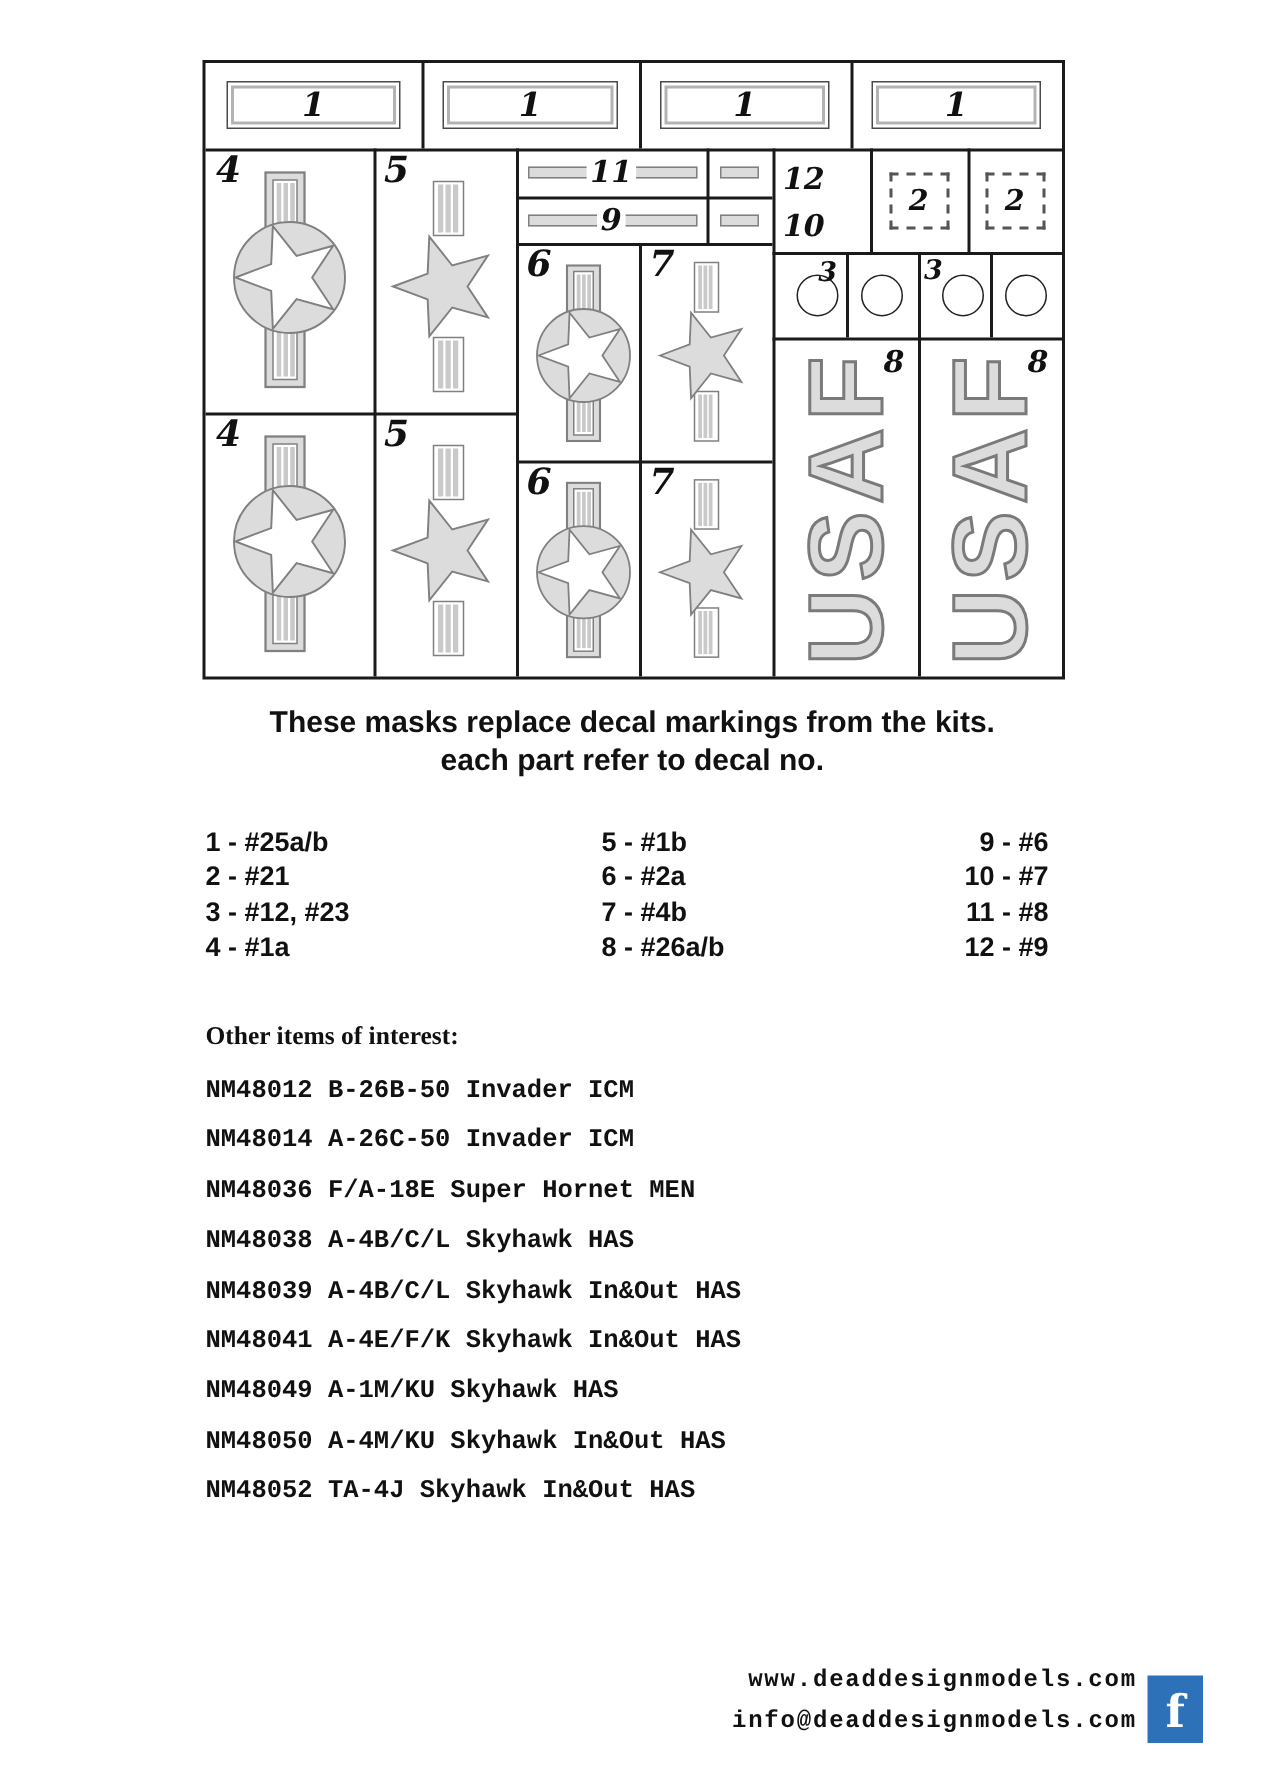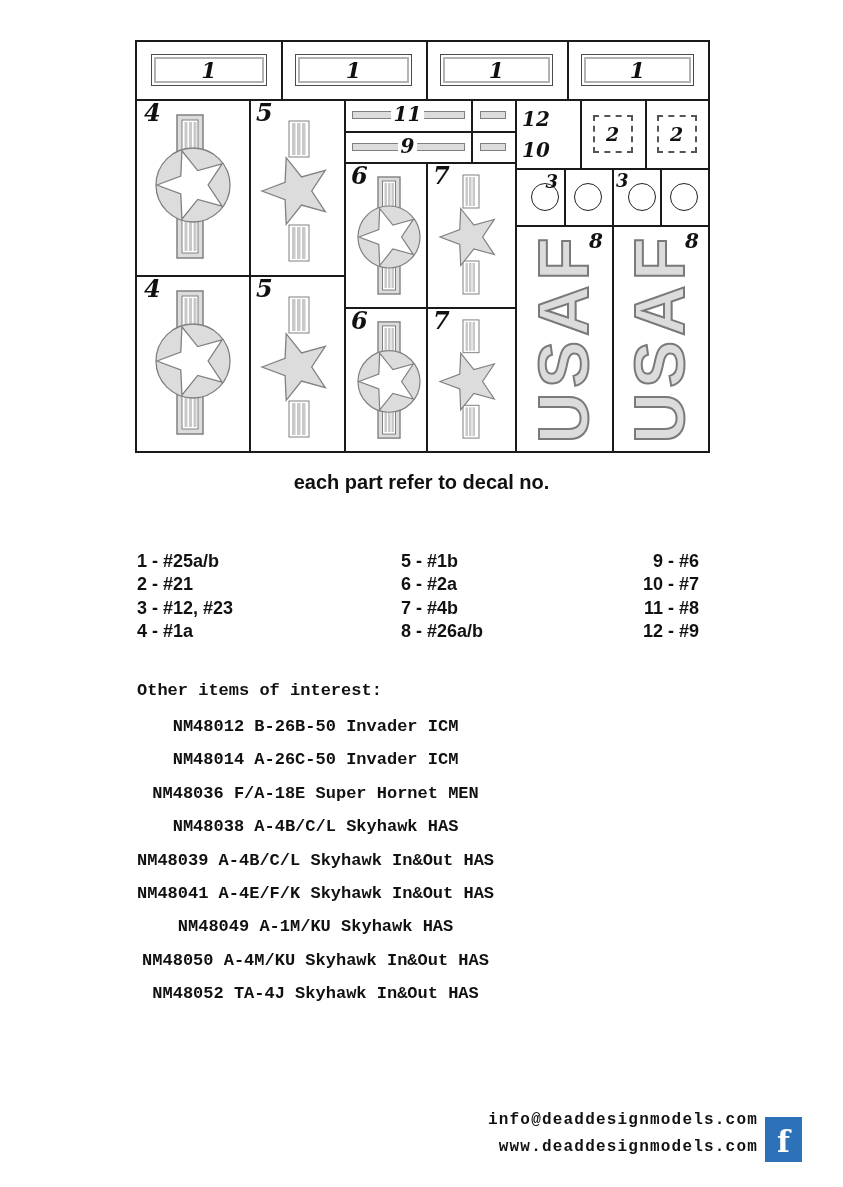--- a/index.html
+++ b/index.html
@@ -63,22 +63,22 @@
   .dcol .dnum{display:inline-block;}
   .dcol .dsep{margin:0 5px;}
   .dcol-1{left:137px;}
   .dcol-2{left:401px;}
   .dcol-3{left:630px;}
   .dcol-3 .dnum{width:33px;text-align:right;}
 
   
   .items{position:absolute;left:137px;top:681px;
          font:700 17px "Liberation Mono",monospace;}
-  .items .heading{margin-bottom:17px;}
-  .items .item{height:33.4px;text-align:center;}
+  .items .heading{margin-bottom:17px;font-family:Liberation Serif, serif;}
+  .items .item{height:33.4px;}
 
   
   .copyright{position:absolute;left:76px;top:1126px;
          font:italic 700 27px "DejaVu Serif",serif;letter-spacing:1px;}
   .contact{position:absolute;right:85px;top:1107px;text-align:right;
          font:700 16px "Liberation Mono",monospace;letter-spacing:1.2px;line-height:27px;}
   .fb{position:absolute;left:765px;top:1117px;width:37px;height:45px;
          background:var(--fb-blue);display:flex;align-items:center;justify-content:center;
          cursor:pointer;}
   .fb span{color:#fff;font:700 30px "DejaVu Serif",serif;transform:translateY(2px);}
@@ -276,20 +276,21 @@
       <div class="usaf-text">USAF</div>
       <span class="usaf-num">8</span>
     </div>
     <div class="cell" style="left:475px;top:183px;width:96px;height:226px;">
       <div class="usaf-text">USAF</div>
       <span class="usaf-num">8</span>
     </div>
   </div>
 
   <div class="note">
+    <div>These masks replace decal markings from the kits.</div>
     <div>each part refer to decal no.</div>
   </div>
 
   <div class="dcol dcol-1">
     <div class="drow">
         <span class="dnum">1</span>
         <span class="dsep">-</span>
         <span class="ddecal">#25a/b</span>
       </div>
     <div class="drow">
@@ -360,20 +361,20 @@
     <div class="item">NM48036 F/A-18E Super Hornet MEN</div>
     <div class="item">NM48038 A-4B/C/L Skyhawk HAS</div>
     <div class="item">NM48039 A-4B/C/L Skyhawk In&amp;Out HAS</div>
     <div class="item">NM48041 A-4E/F/K Skyhawk In&amp;Out HAS</div>
     <div class="item">NM48049 A-1M/KU Skyhawk HAS</div>
     <div class="item">NM48050 A-4M/KU Skyhawk In&amp;Out HAS</div>
     <div class="item">NM48052 TA-4J Skyhawk In&amp;Out HAS</div>
   </div>
 
   <div class="contact">
+    <div>www.deaddesignmodels.com</div>
     <div>info@deaddesignmodels.com</div>
-    <div>www.deaddesignmodels.com</div>
   </div>
   <div class="fb">
     <span>f</span>
   </div>
 
 </div>
 
 </body></html>

